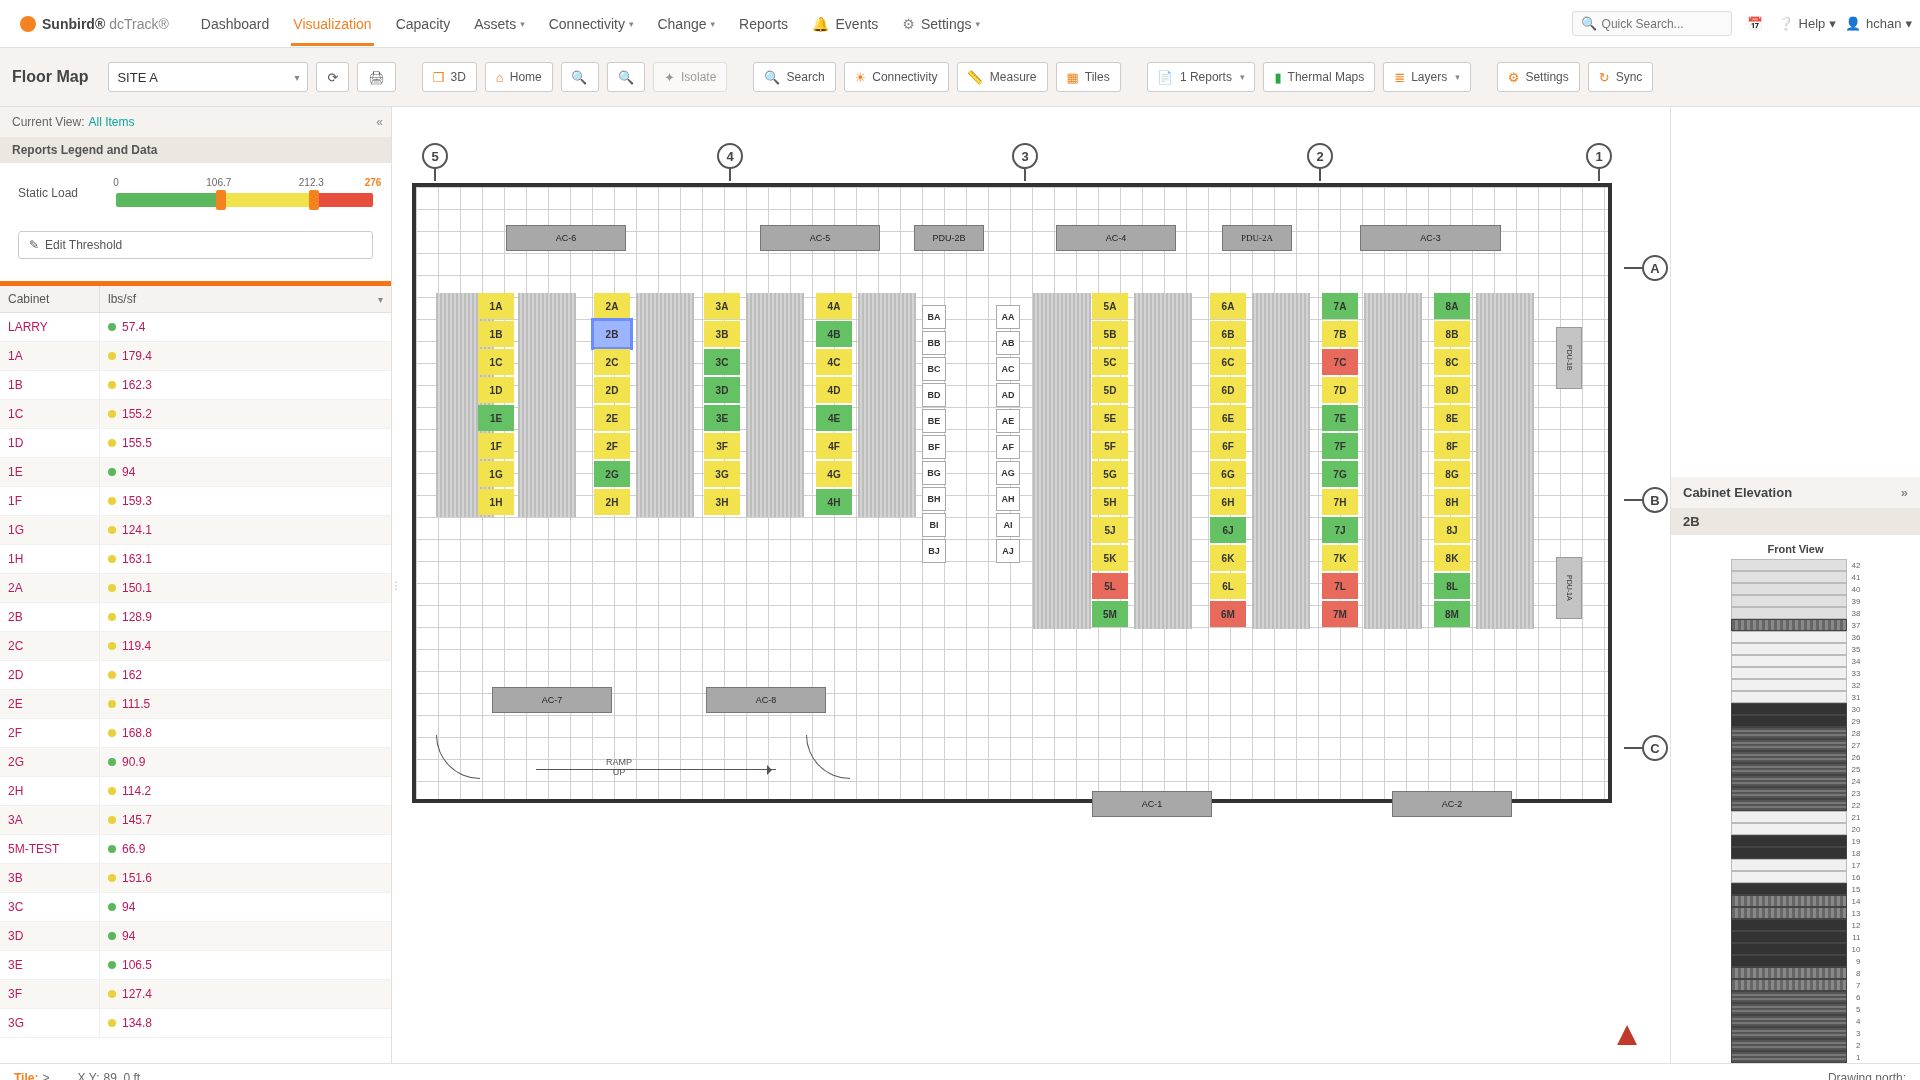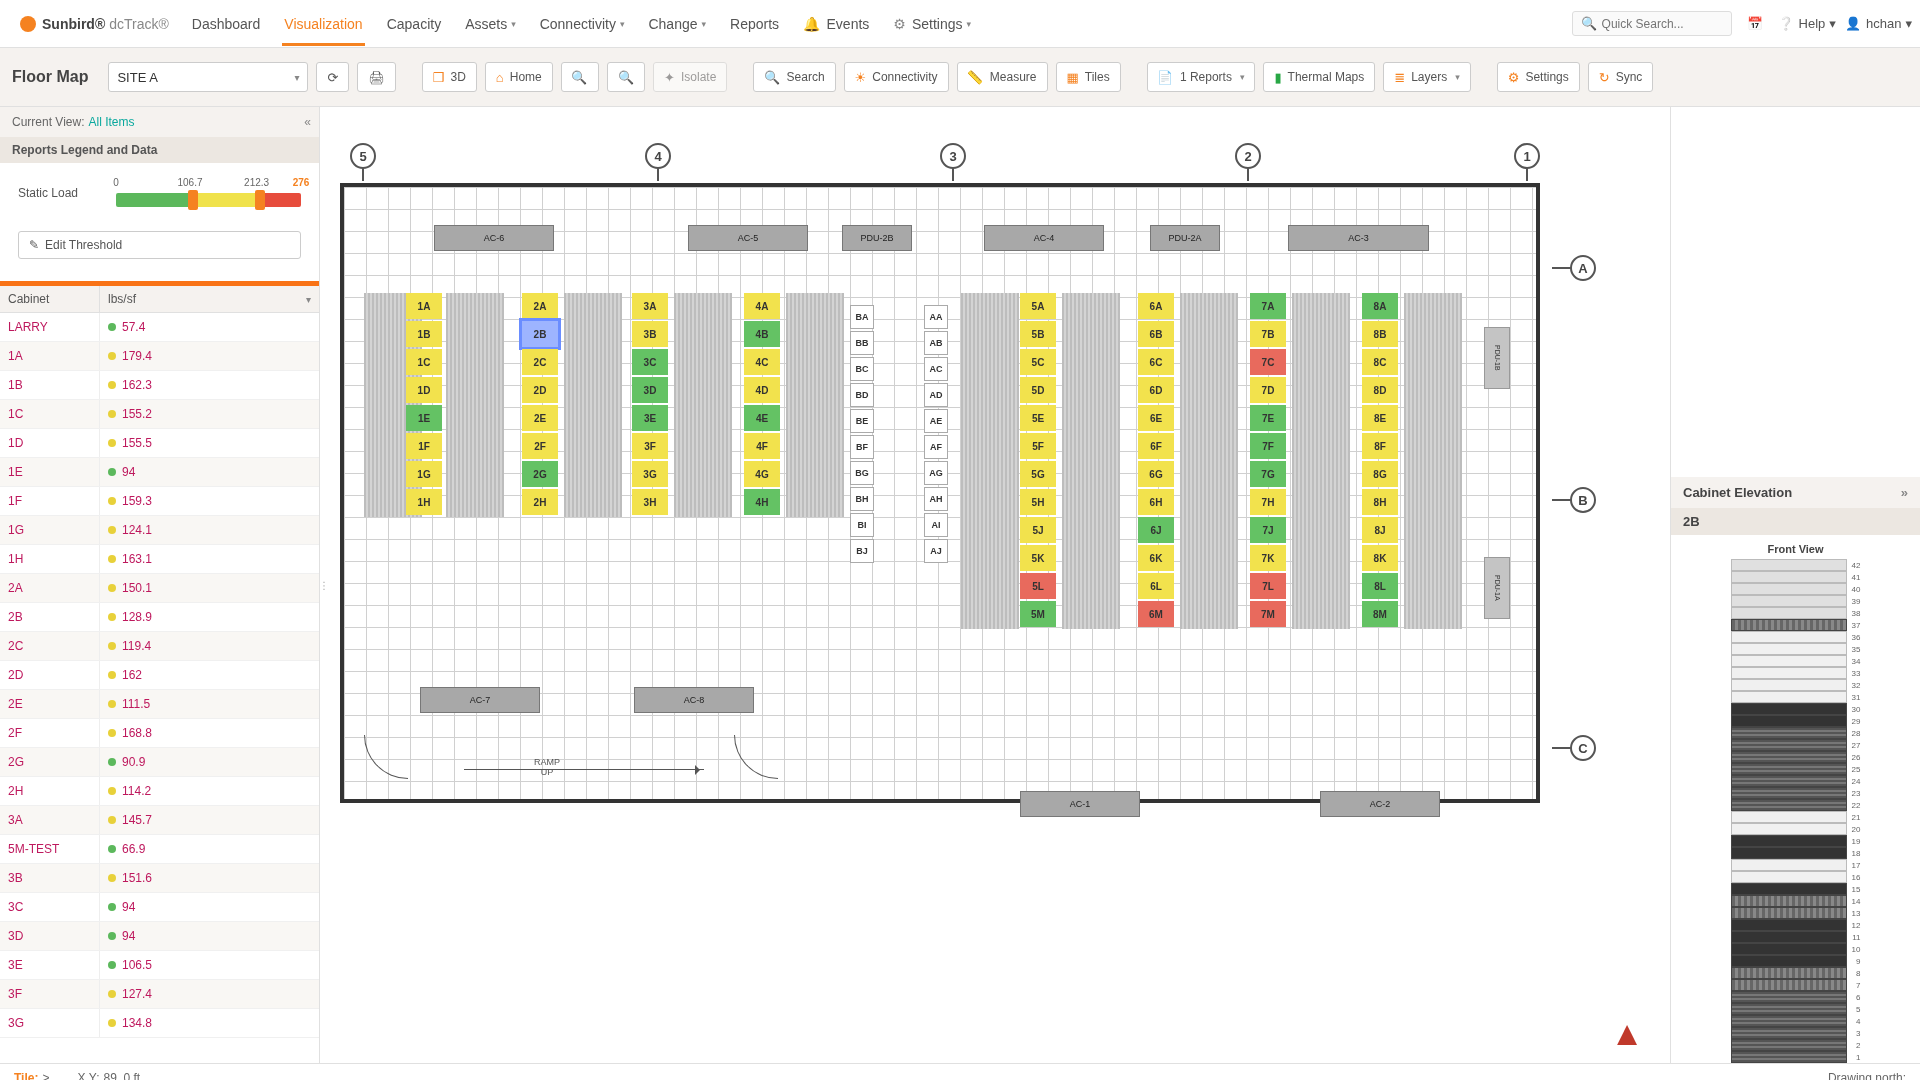--- a/index.html
+++ b/index.html
@@ -2,21 +2,21 @@
 <html><head>
 <meta charset="utf-8">
 <style>
 * { box-sizing: border-box; margin: 0; padding: 0; }
 html, body { width: 1920px; height: 1080px; font-family: "Segoe UI", Arial, sans-serif; font-size: 13px; color: #333; background: #fff; overflow: hidden; }
 .topbar { height: 48px; border-bottom: 1px solid #e0e0e0; display: flex; align-items: center; padding: 0 8px; }
 .logo { display: flex; align-items: center; font-weight: 600; font-size: 14px; padding: 0 12px; }
 .logo .sun { width: 16px; height: 16px; border-radius: 50%; background: #f58220; margin-right: 6px; }
 .logo .brand { color: #444; }
 .logo .prod { color: #888; margin-left: 4px; font-weight: 400; }
-.nav { display: flex; gap: 20px; margin-left: 9px; }
+.nav { display: flex; gap: 20px; margin-left: 18px; }
 .nav-item { padding: 14px 2px; cursor: pointer; color: #555; font-size: 14px; position: relative; display: flex; align-items: center; gap: 4px; }
 .nav-item.active { color: #f58220; }
 .nav-item.active::after { content: ""; position: absolute; bottom: 0; left: 0; right: 0; height: 3px; background: #f58220; }
 .nav-item .caret { font-size: 9px; color: #888; }
 .nav-item .bell { color: #d9534f; margin-right: 2px; }
 .nav-item .gear { color: #888; margin-right: 2px; }
 .topbar-right { margin-left: auto; display: flex; align-items: center; gap: 10px; }
 .search-box { display: flex; align-items: center; border: 1px solid #ddd; border-radius: 3px; padding: 4px 8px; width: 160px; background: #fafafa; }
 .search-box input { border: none; outline: none; background: transparent; font-size: 12px; width: 100%; color: #666; }
 .icon-btn-top { width: 26px; height: 26px; display: flex; align-items: center; justify-content: center; cursor: pointer; color: #666; }
@@ -26,21 +26,21 @@
 .subbar-title { font-size: 16px; font-weight: 600; color: #444; margin-right: 12px; }
 .site-select { width: 200px; height: 30px; border: 1px solid #ccc; border-radius: 3px; background: #fff; padding: 0 8px; display: flex; align-items: center; justify-content: space-between; cursor: pointer; }
 .tb-btn { height: 30px; border: 1px solid #ccc; border-radius: 3px; background: #fff; padding: 0 10px; display: flex; align-items: center; gap: 6px; cursor: pointer; font-size: 12px; color: #555; }
 .tb-btn .ico { font-size: 13px; }
 .tb-btn .caret { font-size: 9px; color: #888; margin-left: 2px; }
 .tb-btn.disabled { opacity: .55; cursor: default; }
 .o-orange { color: #f58220; }
 .o-green { color: #28a745; }
 
 .body { display: flex; height: calc(100% - 48px - 48px - 28px); }
-.left-panel { width: 320px; border-right: 1px solid #e0e0e0; display: flex; flex-direction: column; overflow: hidden; }
+.left-panel { width: 392px; border-right: 1px solid #e0e0e0; display: flex; flex-direction: column; overflow: hidden; }
 .cv-bar { height: 30px; background: #f5f2ef; display: flex; align-items: center; padding: 0 12px; font-size: 12px; color: #666; position: relative; }
 .cv-bar .link { color: #0aa89e; margin-left: 4px; cursor: pointer; }
 .cv-bar .collapse { position: absolute; right: 8px; cursor: pointer; color: #888; }
 .legend-hdr { background: #ece7e1; padding: 6px 12px; font-weight: 600; color: #555; font-size: 12px; }
 .legend-body { padding: 16px 18px 10px; }
 .legend-row { display: flex; align-items: center; gap: 12px; }
 .legend-lbl { font-size: 12px; color: #555; width: 86px; }
 .grad-wrap { flex: 1; position: relative; padding-top: 14px; }
 .grad { height: 14px; border-radius: 2px; background: linear-gradient(90deg,#5cb85c 0%,#5cb85c 40%,#f0e24b 40%,#f0e24b 76%,#e74c3c 76%,#e74c3c 100%); position: relative; }
 .grad .handle { position: absolute; top: -3px; width: 10px; height: 20px; background: #f58220; border-radius: 2px; }
@@ -463,21 +463,21 @@
         <div class="door" style="left:20px;top:548px">
             <div class="arc"></div>
           </div>
         <div class="door" style="left:390px;top:548px">
             <div class="arc"></div>
           </div>
       <div class="ac" style="left: 90px; top: 38px; width: 120px;">AC-6</div>
           <div class="ac" style="left: 344px; top: 38px; width: 120px;">AC-5</div>
           <div class="ac" style="left: 498px; top: 38px; width: 70px;">PDU-2B</div>
           <div class="ac" style="left: 640px; top: 38px; width: 120px;">AC-4</div>
-          <div class="ac" style="left: 806px; top: 38px; width: 70px;">PDU-2A</div>
+          <div class="ac" style="left: 806px; top: 38px; width: 70px; font-family: Liberation Serif, serif;">PDU-2A</div>
           <div class="ac" style="left: 944px; top: 38px; width: 141px;">AC-3</div>
           <div class="ac" style="left: 76px; top: 500px; width: 120px;">AC-7</div>
           <div class="ac" style="left: 290px; top: 500px; width: 120px;">AC-8</div>
           <div class="ac" style="left: 676px; top: 604px; width: 120px;">AC-1</div>
           <div class="ac" style="left: 976px; top: 604px; width: 120px;">AC-2</div>
           <div class="pduR" style="left: 1140px; top: 140px;">PDU-1B</div>
           <div class="pduR" style="left: 1140px; top: 370px;">PDU-1A</div>
           <div class="aisle" style="left: 20px; height: 224px;"></div>
           <div class="aisle" style="left: 102px; height: 224px;"></div>
           <div class="aisle" style="left: 220px; height: 224px;"></div>

